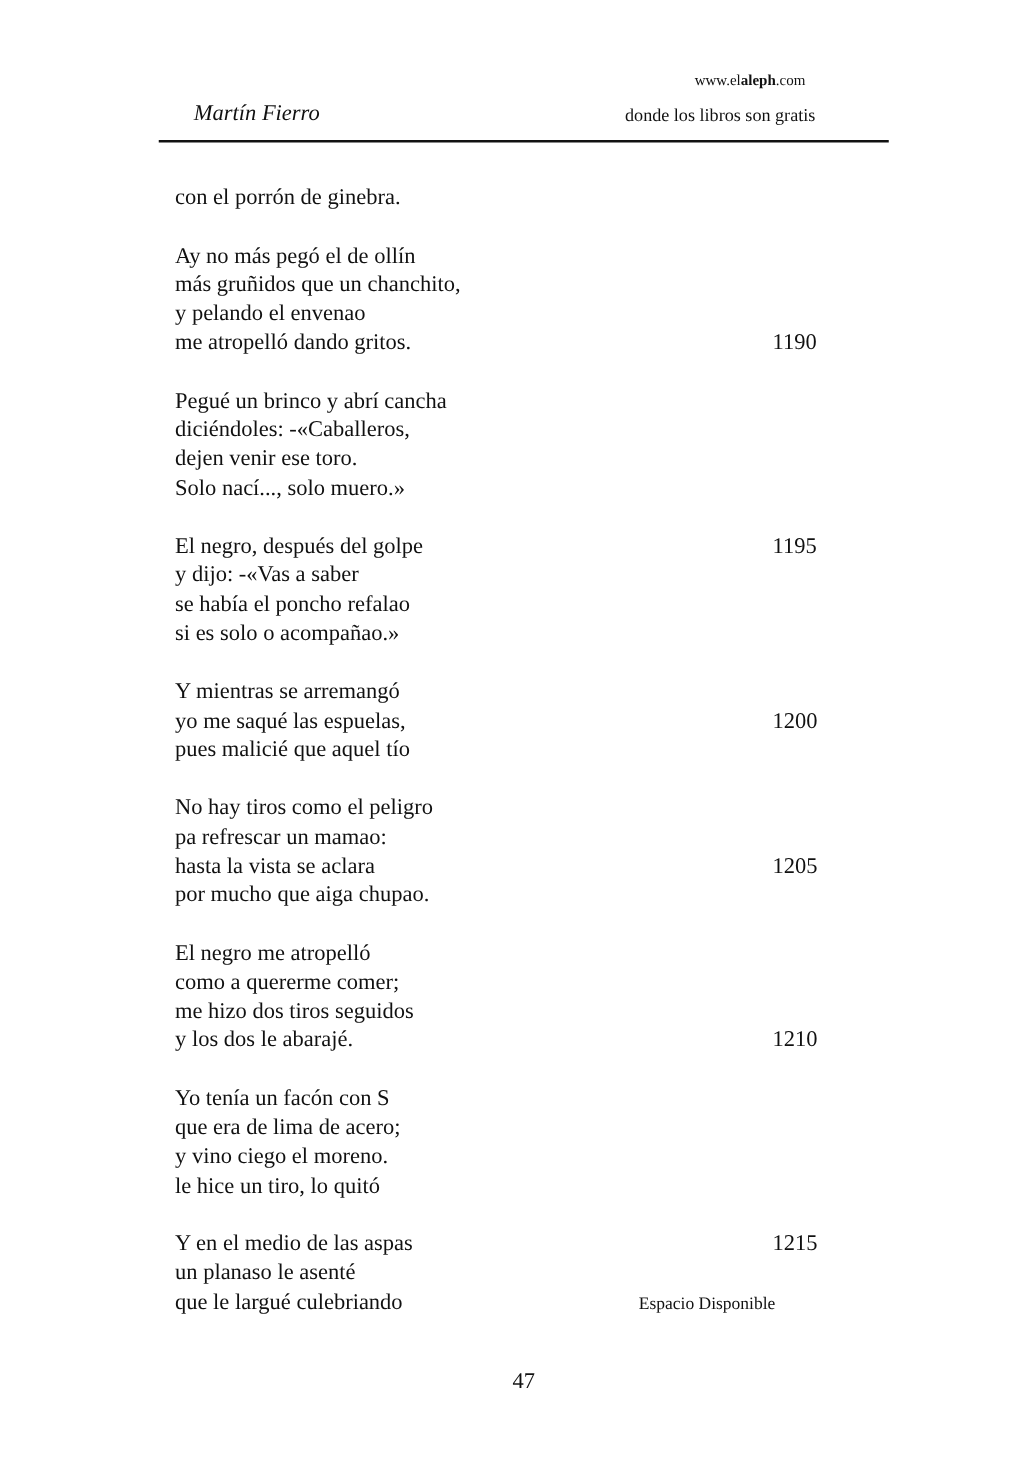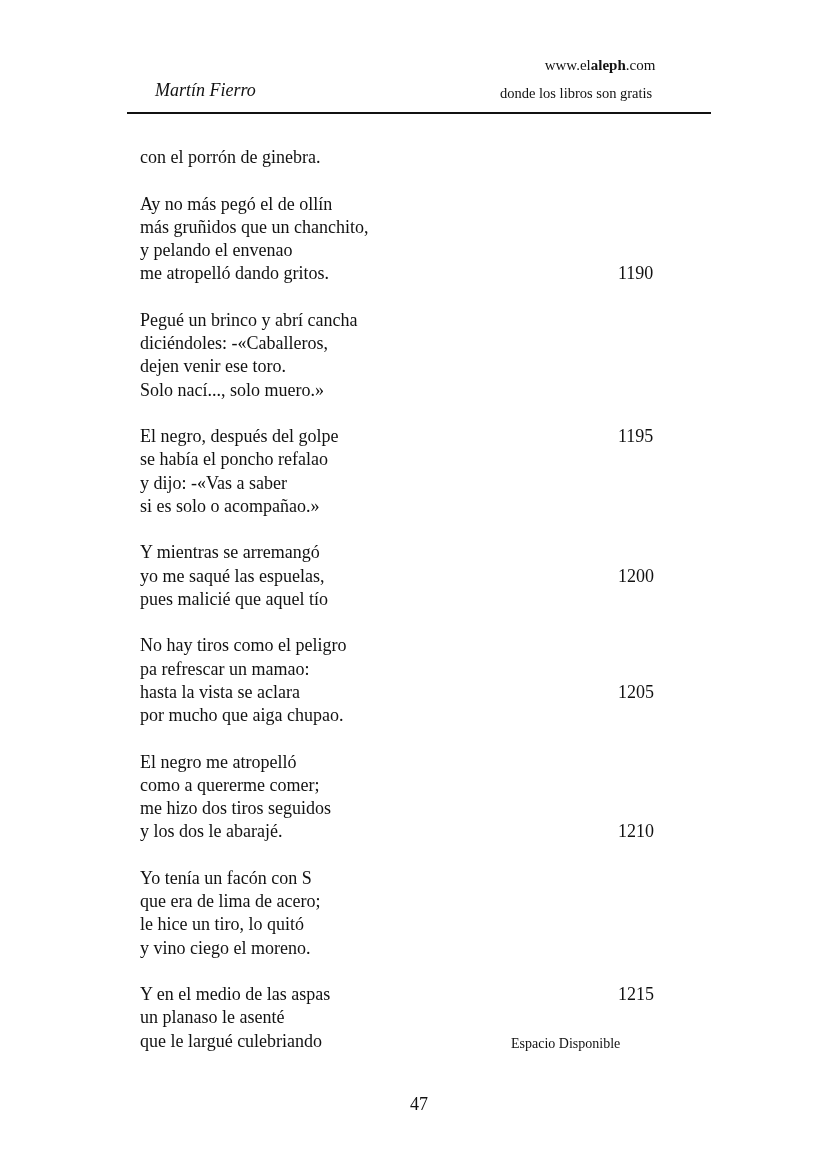--- a/index.html
+++ b/index.html
@@ -1,19 +1,19 @@
 <!DOCTYPE html>
 <html><head>
   <meta charset="utf-8">
   <style>
     html, body { margin: 0; padding: 0; background: #ffffff; }
     body { width: 828px; height: 1172px; position: relative; overflow: hidden;
            font-family: "Liberation Serif", "DejaVu Serif", serif; color: #111; }
     .header-title { position: absolute; left: 140px; top: 80px; font-size: 18px; font-style: italic; margin-left: 15px; }
-    .site-url { position: absolute; left: 500px; width: 200px; text-align: center; top: 57px; font-size: 15px; }
+    .site-url { position: absolute; left: 500px; width: 200px; text-align: center; top: 57px; font-size: 12px; }
     .site-url b { font-weight: bold; }
     .site-tag { position: absolute; left: 500px; width: 200px; top: 85px; font-size: 14.5px; }
     .rule { position: absolute; left: 127px; width: 584px; top: 112px; height: 2px; background: #111; }
     .poem { position: absolute; left: 140px; top: 146px; width: 560px; }
     .line { position: relative; height: 23.25px; line-height: 23.25px; font-size: 18px; white-space: nowrap; }
     .blank { height: 23.25px; }
     .num { position: absolute; left: 478px; top: 0; font-size: 18px; text-align: center; }
     .footer-page { position: absolute; left: 410px; top: 1094px; font-size: 18px; }
     .footer-note { position: absolute; left: 511px; top: 1036px; font-size: 14px; }
   </style>
@@ -34,42 +34,42 @@
     <div class="line"><span>más gruñidos que un chanchito,</span></div>
     <div class="line"><span>y pelando el envenao</span></div>
     <div class="line"><span>me atropelló dando gritos.</span><span class="num">1190</span></div>
     <div class="blank"></div>
     <div class="line"><span>Pegué un brinco y abrí cancha</span></div>
     <div class="line"><span>diciéndoles: -«Caballeros,</span></div>
     <div class="line"><span>dejen venir ese toro.</span></div>
     <div class="line"><span>Solo nací..., solo muero.»</span></div>
     <div class="blank"></div>
     <div class="line"><span>El negro, después del golpe</span><span class="num">1195</span></div>
+    <div class="line"><span>y dijo: -«Vas a saber</span></div>
     <div class="line"><span>se había el poncho refalao</span></div>
-    <div class="line"><span>y dijo: -«Vas a saber</span></div>
     <div class="line"><span>si es solo o acompañao.»</span></div>
     <div class="blank"></div>
     <div class="line"><span>Y mientras se arremangó</span></div>
     <div class="line"><span>yo me saqué las espuelas,</span><span class="num">1200</span></div>
     <div class="line"><span>pues malicié que aquel tío</span></div>
     <div class="blank"></div>
     <div class="line"><span>No hay tiros como el peligro</span></div>
     <div class="line"><span>pa refrescar un mamao:</span></div>
     <div class="line"><span>hasta la vista se aclara</span><span class="num">1205</span></div>
     <div class="line"><span>por mucho que aiga chupao.</span></div>
     <div class="blank"></div>
     <div class="line"><span>El negro me atropelló</span></div>
     <div class="line"><span>como a quererme comer;</span></div>
     <div class="line"><span>me hizo dos tiros seguidos</span></div>
     <div class="line"><span>y los dos le abarajé.</span><span class="num">1210</span></div>
     <div class="blank"></div>
     <div class="line"><span>Yo tenía un facón con S</span></div>
     <div class="line"><span>que era de lima de acero;</span></div>
+    <div class="line"><span>y vino ciego el moreno.</span></div>
     <div class="line"><span>le hice un tiro, lo quitó</span></div>
-    <div class="line"><span>y vino ciego el moreno.</span></div>
     <div class="blank"></div>
     <div class="line"><span>Y en el medio de las aspas</span><span class="num">1215</span></div>
     <div class="line"><span>un planaso le asenté</span></div>
     <div class="line"><span>que le largué culebriando</span></div>
   </div>
 
 <div>
   <div class="footer-page">47</div>
   <div class="footer-note">Espacio Disponible</div>
 </div>

